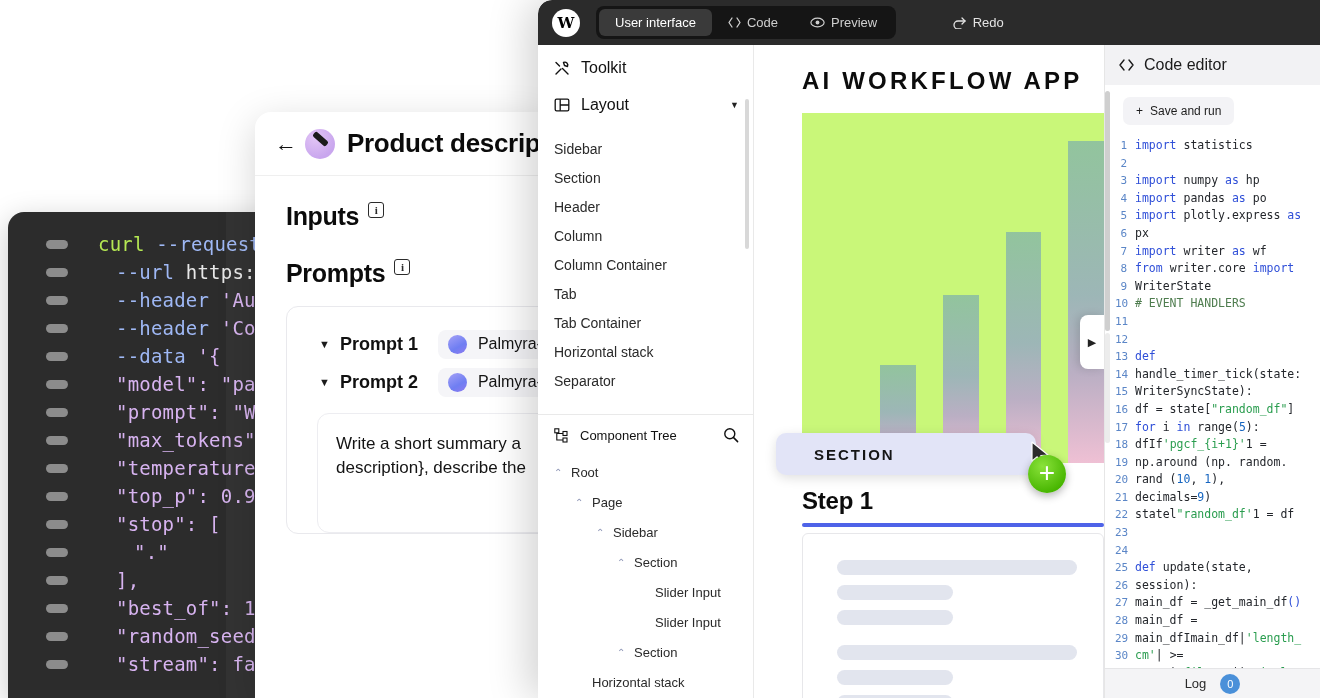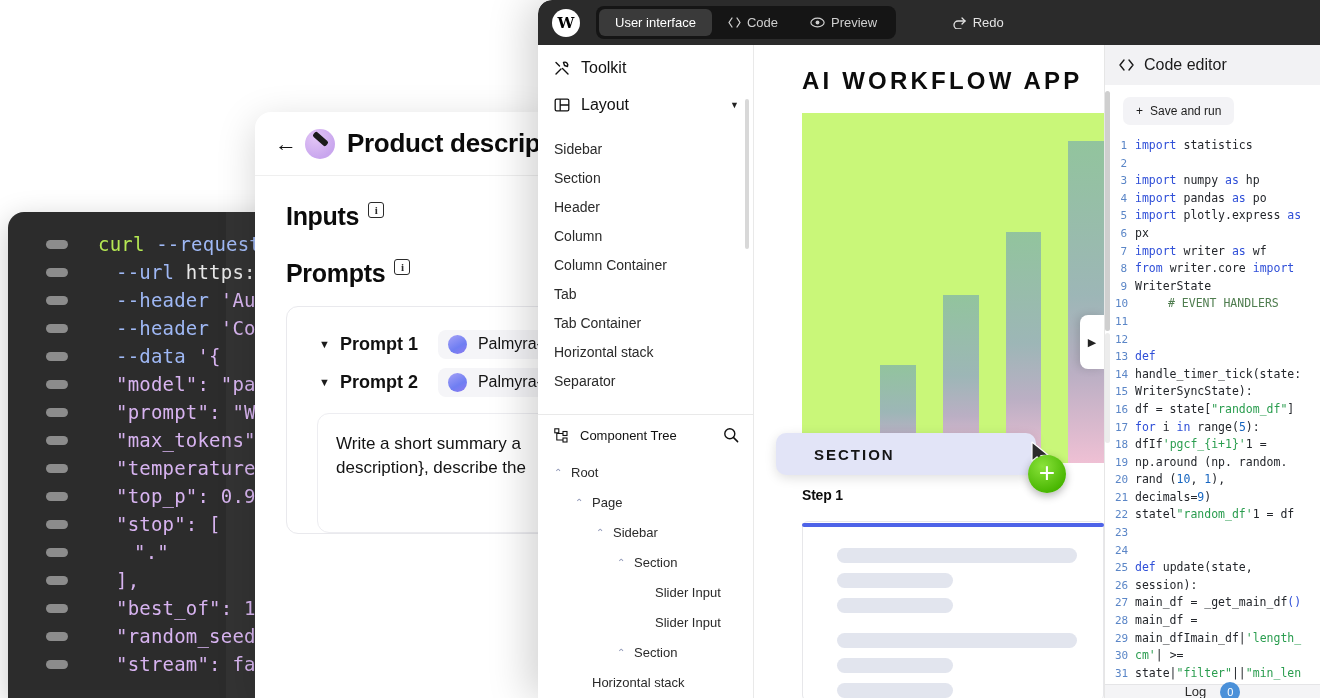--- a/index.html
+++ b/index.html
@@ -150,21 +150,21 @@
   }
   .cursor { position: absolute; left: 228px; bottom: -6px; width: 22px; height: 28px; }
   .plus-btn {
     position: absolute; left: 226px; bottom: -30px; width: 38px; height: 38px; border-radius: 50%;
     background: radial-gradient(circle at 38% 30%, #8ae23a, #47b500 75%);
     box-shadow: 0 3px 9px rgba(0,0,0,.3); display: flex; align-items: center; justify-content: center;
     color: #fff; font-size: 28px; line-height: 0; font-weight: 400;
   }
   .plus-btn span { margin-top: -3px; }
   .blue-rule { position: absolute; left: 48px; right: 0; top: 478px; height: 4px; background: #4e63e8; border-radius: 3px; }
-  .step-head { font-size: 14px; font-weight: 700; color: #0c0c0c; padding: 0 0 0 48px; margin-top: 24px; letter-spacing: -.2px;}
+  .step-head { font-size: 24px; font-weight: 700; color: #0c0c0c; padding: 0 0 0 48px; margin-top: 24px; letter-spacing: -.2px;}
   .skel-card { margin: 18px 0 0 48px; border: 1px solid #e7e7ea; border-radius: 6px; height: 180px; padding: 26px 0 0 34px; }
   .skel { height: 15px; border-radius: 8px; background: #e2e5ee; margin-bottom: 10px; }
   .side-tab {
     position: absolute; right: 0; top: 270px; width: 24px; height: 54px; background: #fff;
     border-radius: 8px 0 0 8px; box-shadow: -3px 0 9px rgba(0,0,0,.13);
     display: flex; align-items: center; justify-content: center; font-size: 11px; color: #222;
   }
 
   
   .codepanel { width: 216px; flex: 0 0 auto; position: relative; background: #fff; border-left: 1px solid #e6e6e6; }
@@ -172,26 +172,26 @@
   .cp-save {
     margin: 12px 0 0 18px; display: inline-flex; align-items: center; gap: 7px;
     background: #f3f3f6; border-radius: 7px; padding: 7px 13px; font-size: 12px; color: #1d1d1d;
   }
   .cp-code { padding: 12px 6px 0 10px; font-family: "DejaVu Sans Mono", monospace; font-size: 11.5px; line-height: 17.6px; }
   .cl { display: flex; align-items: flex-start; }
   .ln { width: 20px; flex: 0 0 auto; color: #5b86c7; text-align: right; padding-right: 8px; font-size: 11px; }
   .src { flex: 1 1 auto; color: #23262b; word-break: break-word; white-space: pre-wrap; }
   .kw { color: #2f4fd8; }
   .st { color: #2a9d4f; }
-  .cm { color: #4f7d4f; margin-left: 33px; }
+  .cm { color: #4f7d4f; }
   .nu { color: #1565c0; }
   .cp-scroll { position: absolute; left: 0; top: 46px; width: 5px; height: 240px; background: #cfcfcf; border-radius: 3px; }
   .cp-scroll2 { position: absolute; left: 0; top: 288px; width: 5px; height: 110px; background: #ececec; border-radius: 3px; }
   .logbar {
-    position: absolute; left: 0; right: 0; bottom: 0; height: 14px; background: #f4f4f6;
+    position: absolute; left: 0; right: 0; bottom: 0; height: 30px; background: #f4f4f6;
     display: flex; align-items: center; justify-content: center; gap: 14px;
     border-top: 1px solid #e5e5e7;
   }
   .log-lab { font-size: 13px; color: #2a2a2a; }
   .log-badge {
     width: 20px; height: 20px; border-radius: 50%; background: #4a90d9; color: #fff;
     font-size: 11px; display: flex; align-items: center; justify-content: center;
   }
 </style>
 </head>

